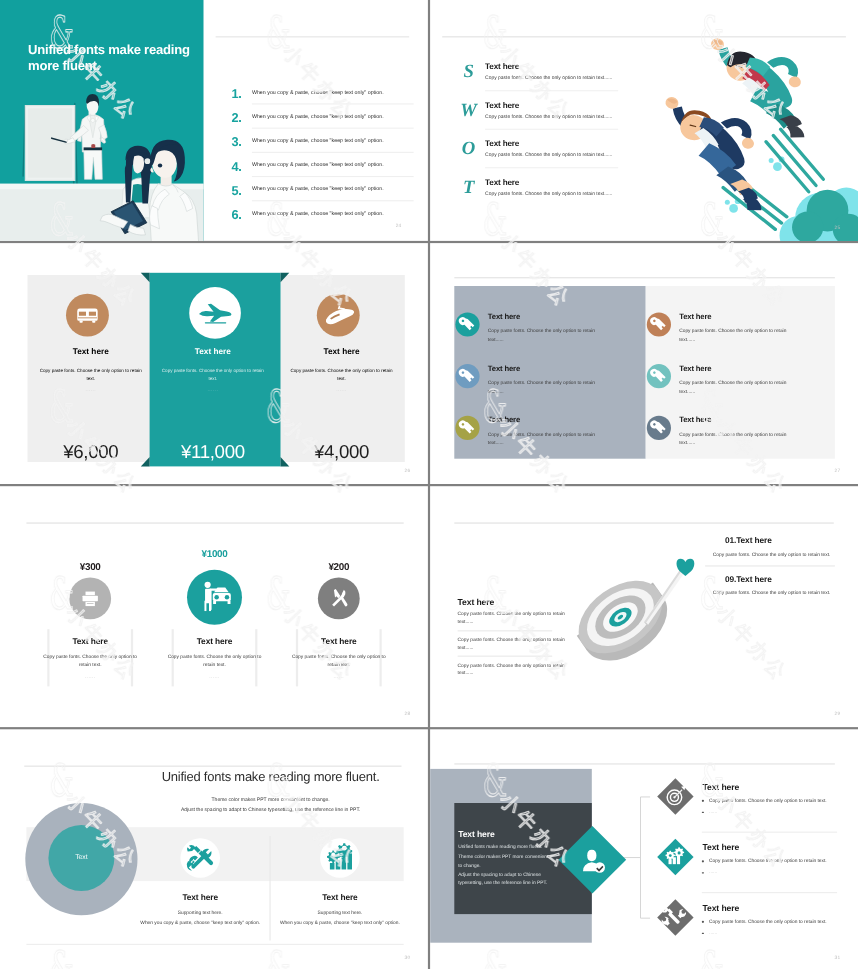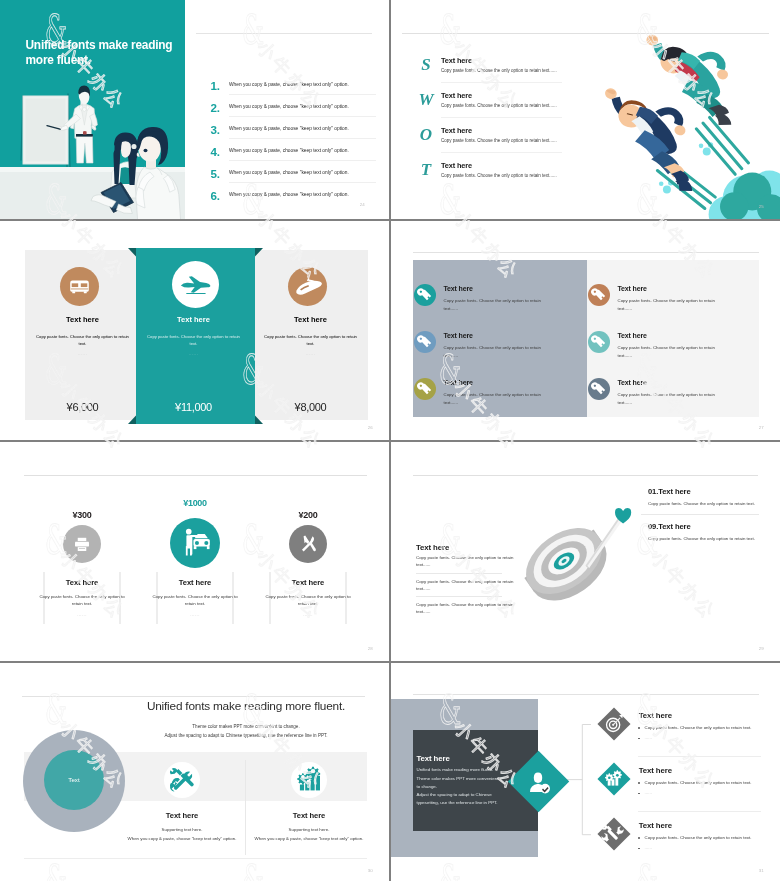--- a/index.html
+++ b/index.html
@@ -51,21 +51,21 @@
   .s2-illu{position:absolute;left:189px;top:22px;}
 
   
   .s3-bg{position:absolute;left:25px;top:29px;width:343px;height:170px;background:#efefef;}
   .s3-mid{position:absolute;left:136px;top:27px;width:119px;height:176px;background:#1ba09e;}
   .s3-col{position:absolute;width:115px;text-align:center;}
   .s3-circ{position:absolute;border-radius:50%;}
   .s3-h{position:absolute;width:100%;font-size:7.5px;font-weight:bold;}
   .s3-p{position:absolute;font-size:4.2px;line-height:1.58;}
   .s3-dash{position:absolute;width:100%;font-size:4.4px;letter-spacing:.4px;}
-  .s3-price{position:absolute;width:100%;font-size:11px;letter-spacing:-.3px;}
+  .s3-price{position:absolute;width:100%;font-size:17px;letter-spacing:-.3px;}
 
   
   .s4-rule{position:absolute;left:22px;top:31px;width:346px;height:1px;background:#e2e2e2;}
   .s4-left{position:absolute;left:22px;top:39px;width:174px;height:157px;background:#a9b2be;}
   .s4-right{position:absolute;left:196px;top:39px;width:172px;height:157px;background:#f4f4f4;}
   .s4-cell{position:absolute;width:168px;height:48px;}
   .s4-ic{position:absolute;left:0;top:0px;width:22px;height:22px;border-radius:50%;}
   .s4-h{position:absolute;left:30px;top:1px;font-size:7px;font-weight:bold;color:#1a1a1a;letter-spacing:-0.15px;}
   .s4-p{position:absolute;left:30px;top:13px;width:104px;font-size:4.4px;line-height:1.78;color:#3a3a3a;}
 
@@ -78,21 +78,21 @@
   .s5-bar{position:absolute;width:2px;background:#ededed;}
   .s5-h{position:absolute;width:100%;font-size:7.6px;font-weight:bold;color:#1a1a1a;letter-spacing:-0.1px;}
   .s5-p{position:absolute;font-size:4.4px;line-height:1.72;color:#3a3a3a;}
   .s5-dash{position:absolute;width:100%;font-size:4.4px;color:#c8c8c8;letter-spacing:.4px;}
 
   
   .s6-rule{position:absolute;left:22px;top:33px;width:345px;height:1px;background:#e0e0e0;}
   .s6-lh{position:absolute;left:25px;top:101px;font-size:7.8px;font-weight:bold;color:#1a1a1a;letter-spacing:-0.1px;}
   .s6-lp{position:absolute;left:25px;width:101px;font-size:4.4px;line-height:1.68;color:#3a3a3a;}
   .s6-lsep{position:absolute;left:25px;width:86px;height:1px;background:#e8e8e8;}
-  .s6-rh{position:absolute;left:257px;font-size:7.6px;font-weight:bold;color:#1a1a1a;letter-spacing:-0.1px;}
+  .s6-rh{position:absolute;left:268px;font-size:7.6px;font-weight:bold;color:#1a1a1a;letter-spacing:-0.1px;}
   .s6-rp{position:absolute;left:257px;width:130px;font-size:4.4px;color:#3a3a3a;white-space:nowrap;}
   .s6-rsep{position:absolute;left:250px;width:118px;height:1px;background:#e8e8e8;}
   .s6-illu{position:absolute;left:125px;top:73px;}
 
   
   .s7-rule{position:absolute;left:22px;top:33px;width:343px;height:1px;background:#e2e2e2;}
   .s7-title{position:absolute;left:98px;top:36px;width:296px;text-align:center;
             font-size:11.8px;color:#2d2d2d;letter-spacing:-.2px;}
   .s7-sub{position:absolute;left:98px;top:60px;width:296px;text-align:center;
           font-size:4.55px;color:#3a3a3a;line-height:1.9;}
@@ -455,21 +455,21 @@
                    q-8 3.6 -14 6.6 q-5 2.4 -8 0.6 q-2 -1.2 -1.4 -3.7 Z"></path>
           <path d="M20.5 15 l1 -3.2 l1.6 0.6 l-0.8 3 Z"></path>
           <path d="M22.6 13.4 q4.6 0.3 8 2.8 l-1.3 1.7 q-3 -2.2 -7 -2.6 Z"></path>
           <path d="M13 24 q4 -3 9 -4.5 l0.6 1.5 q-5 1.6 -8.4 4.2 Z" fill="#b58056"></path>
         </g>
       </svg>
     </div>
     <div class="s3-h" style="top:93.5px">Text here</div>
     <div class="s3-p" style="left:8px;top:113px;width:99px">Copy paste fonts. Choose the only option to retain text.</div>
     <div class="s3-dash" style="top:130px;color:#d0d0d0">......</div>
-    <div class="s3-price" style="top:180px;color:#1f1f1f">¥8,000</div>
+    <div class="s3-price" style="top:180px;color:#1f1f1f">¥4,000</div>
   </div>
 
   <div class="pg" style="right:16px;bottom:10px">26</div>
   </div>
 
 <div class="slide">
   <div class="s4-rule"></div>
   <div class="s4-left"></div>
   <div class="s4-right"></div>
 

